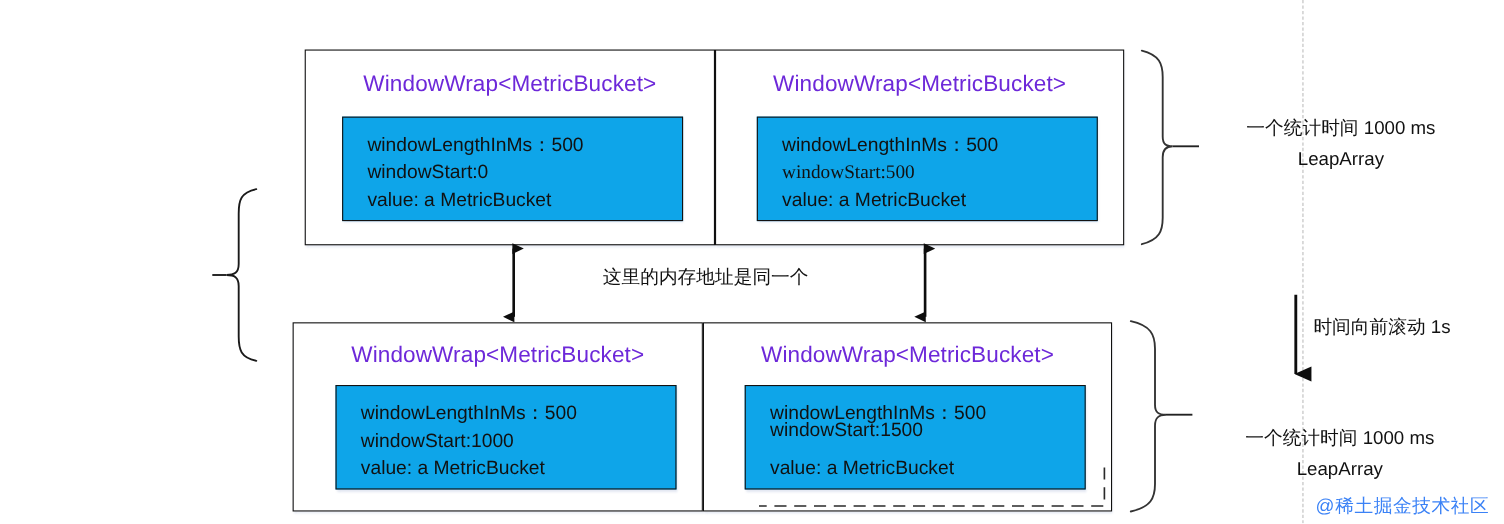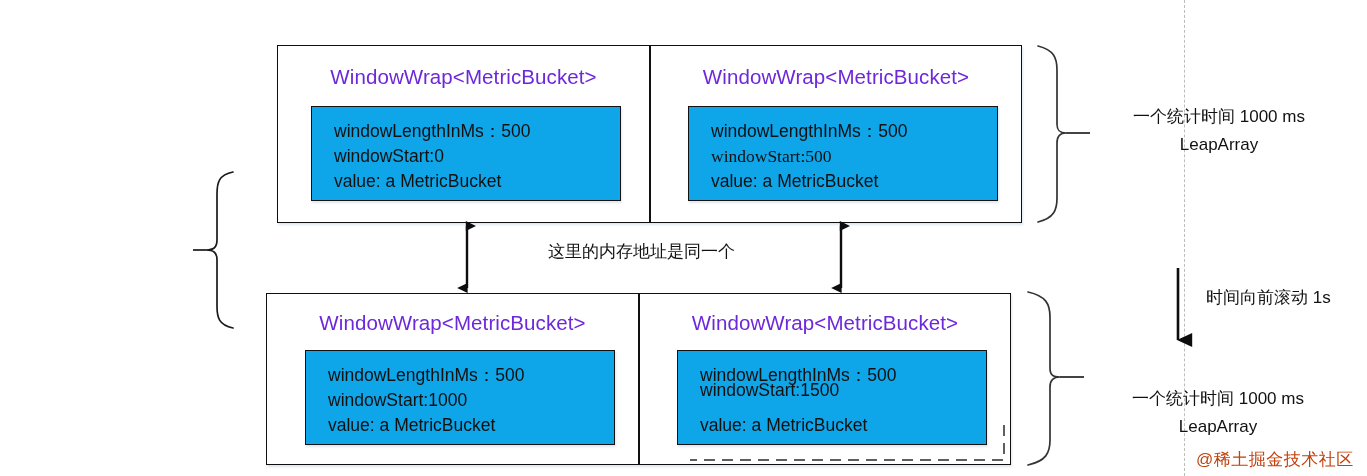--- a/index.html
+++ b/index.html
@@ -80,21 +80,21 @@
     top: 0;
     width: 1367px;
     height: 476px;
     pointer-events: none;
   }
 
   
   .watermark {
     position: absolute;
     font-size: 17px;
-    color: #c2410c;
+    color: #3b82f6;
     white-space: nowrap;
     letter-spacing: 0.5px;
   }
 </style>
 </head>
 <body>
 
 <div id="canvas">
 
   <div class="timeline" style="left:1184px;"></div>
@@ -189,20 +189,20 @@
 
     <path d="M1004 425 L1004 460 L690 460" fill="none" stroke="#2a2a2a" stroke-width="1.5" stroke-dasharray="11 7"></path>
   </svg>
 
 
   <div class="label" style="left:548px; top:241px;">这里的内存地址是同一个</div>
 
   <div class="label center" style="left:1094px; top:106px; width:250px;">一个统计时间 1000 ms</div>
   <div class="label center" style="left:1094px; top:134px; width:250px;">LeapArray</div>
 
-  <div class="label" style="left:1194px; top:287px;margin-left:12px;">时间向前滚动 1s</div>
+  <div class="label" style="left:1194px; top:287px;">时间向前滚动 1s</div>
 
   <div class="label center" style="left:1088px; top:388px; width:260px;">一个统计时间 1000 ms</div>
   <div class="label center" style="left:1088px; top:416px; width:260px;">LeapArray</div>
 
   <div class="watermark" style="left:1196px; top:448px;">@稀土掘金技术社区</div>
 
 </div>
 
 </body></html>

